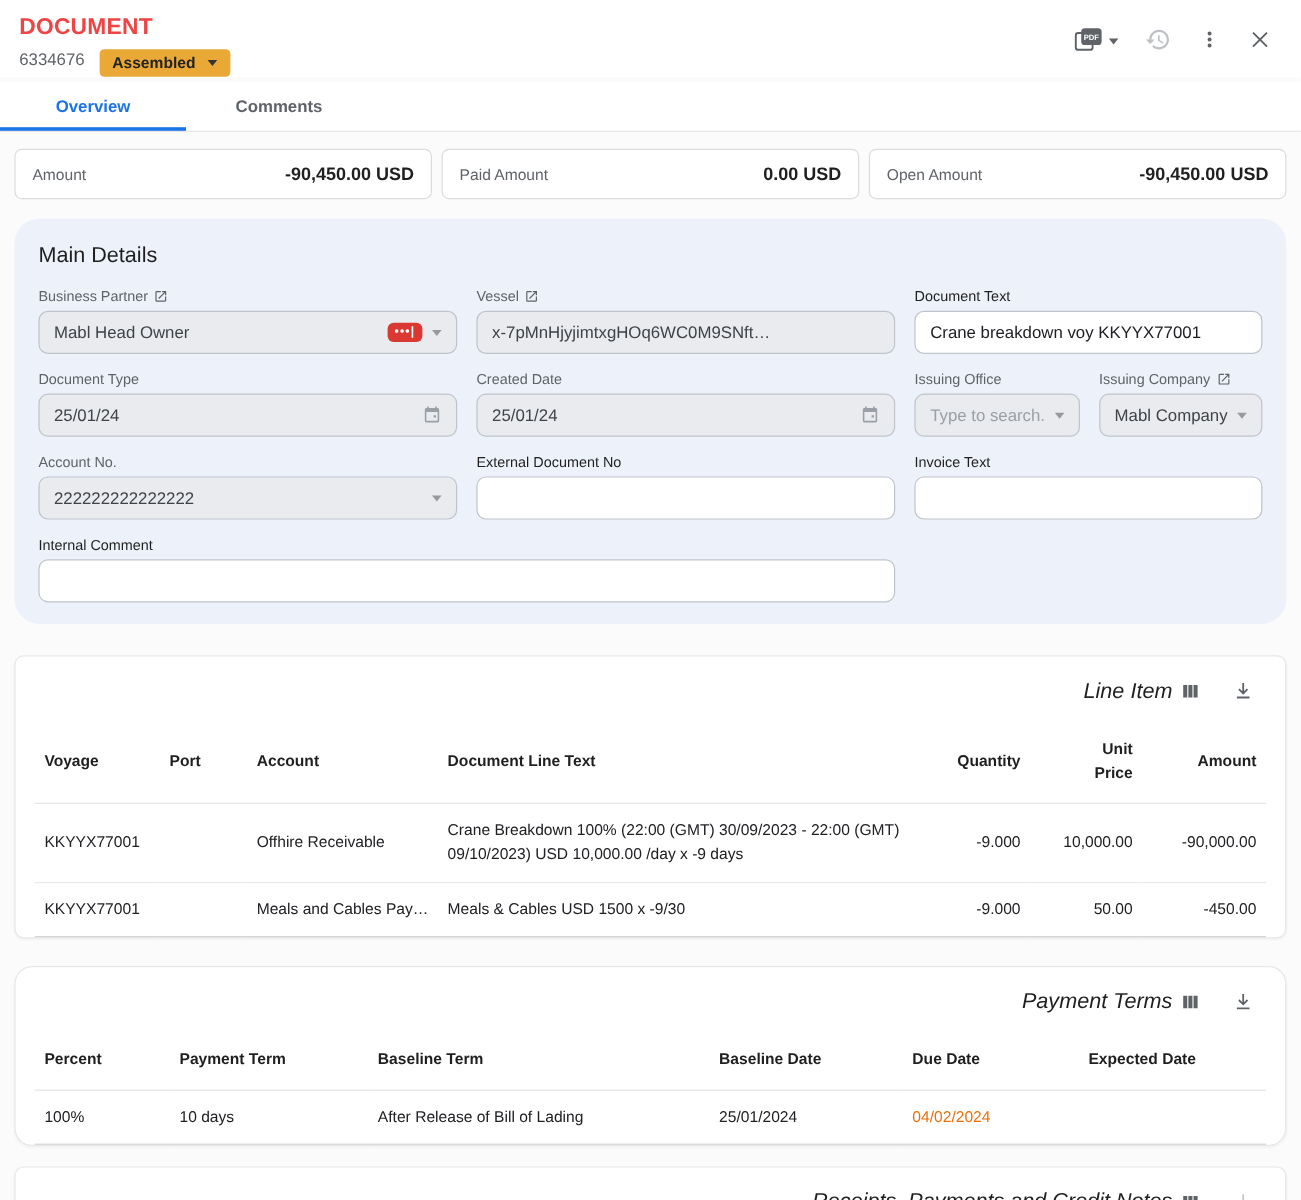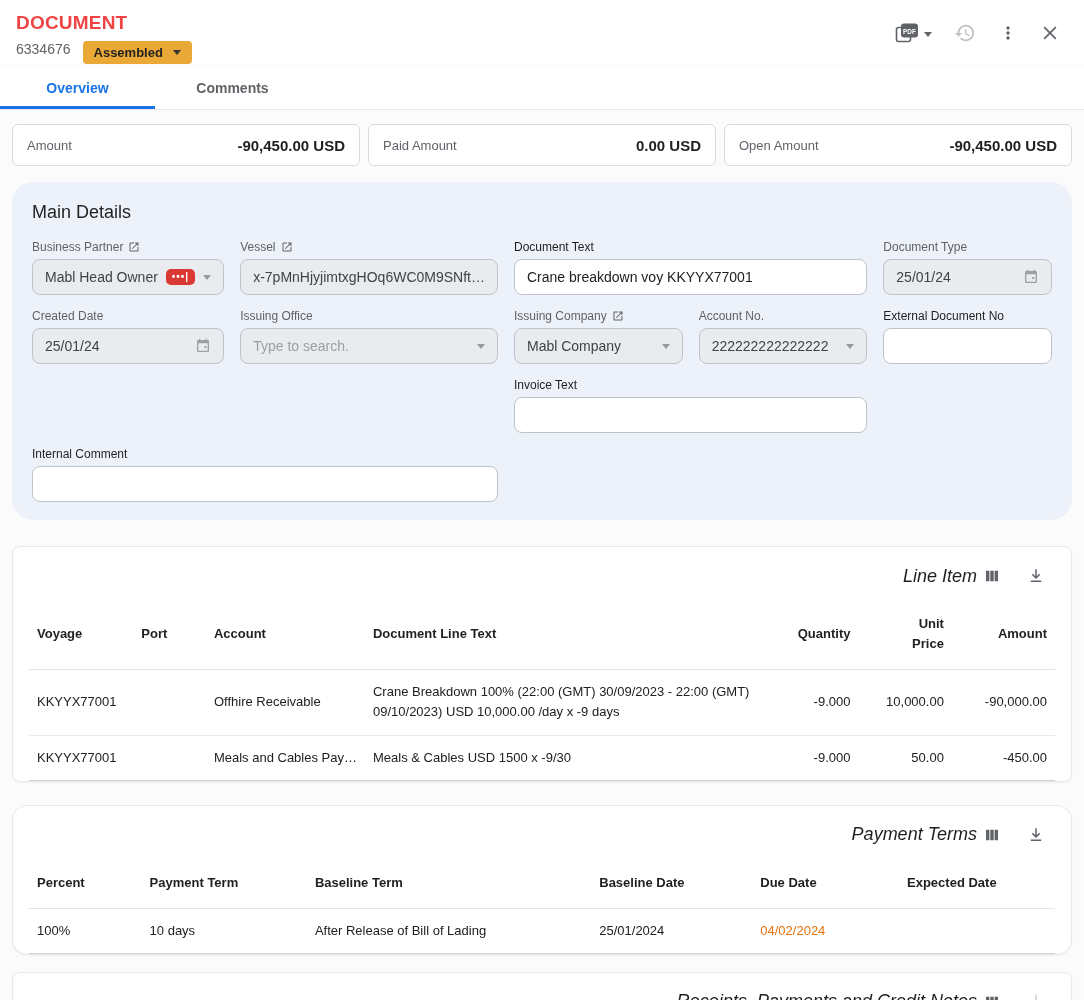--- a/index.html
+++ b/index.html
@@ -24,21 +24,21 @@
   .tab.active { color:#1a73e8; }
   .tab.active::after { content:""; position:absolute; left:0; right:0; bottom:0; height:3px; background:#1a73e8; }
   
   .summary-row { display:flex; gap:8px; padding:14px 12px 0; }
   .summary-card { flex:1; display:flex; justify-content:space-between; align-items:center; background:#fff; border:1px solid #dadce0; border-radius:6px; height:42px; padding:0 14px; }
   .summary-label { font-size:13px; color:#5f6368; }
   .summary-value { font-size:15px; font-weight:700; color:#1f1f1f; }
   
   .main-details { margin:16px 12px 0; background:#edf2fa; border-radius:21px; padding:20px 20px 18px; }
   .section-title { font-size:18px; font-weight:500; color:#1f1f1f; }
-  .md-grid { margin-top:16px; display:grid; grid-template-columns:repeat(5,1fr); column-gap:16px; row-gap:13px; }
+  .md-grid { margin-top:16px; display:grid; grid-template-columns:repeat(2,1fr); column-gap:16px; row-gap:13px; }
   .f-label { display:flex; align-items:center; gap:5px; font-size:12px; color:#1f1f1f; margin-bottom:4px; height:16px; }
   .f-label.dim { color:#5f6368; }
   .select, .text-input { height:36px; border:1px solid #bfc4cb; border-radius:8px; font-size:14px; width:100%; }
   .select { display:flex; align-items:center; gap:8px; padding:0 12px; background:#fff; cursor:pointer; }
   .select.disabled { background:#e9ebee; color:#3f4347; cursor:default; }
   .sel-text { flex:1; white-space:nowrap; overflow:hidden; color:#3f4347; }
   .sel-text.placeholder { color:#9aa0a6; }
   .text-input { background:#fff; padding:12px 12px; color:#202124; font-family:inherit; outline:none; }
   .mabl-badge { background:#da3832; color:#fff; font-size:10px; font-weight:700; letter-spacing:1px; border-radius:5px; padding:3px 6px; line-height:1; }
   .span2-34 { grid-column:3 / span 2; }

